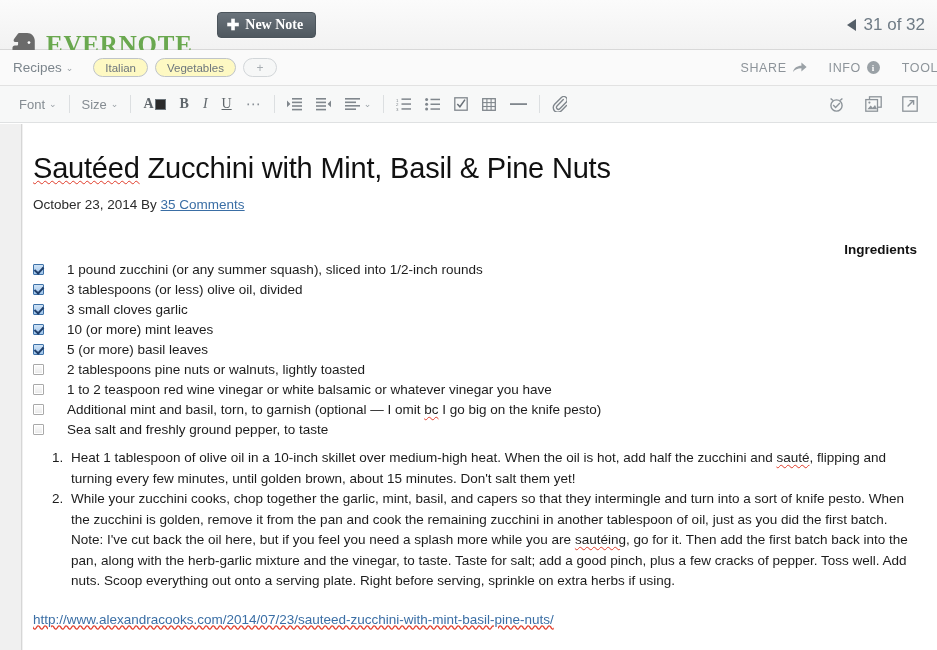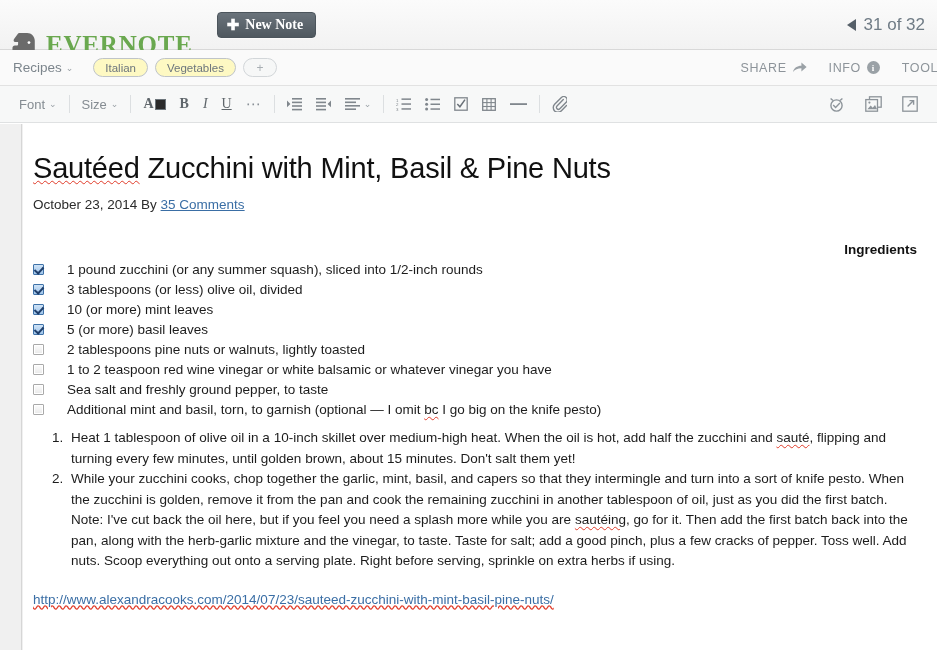--- a/index.html
+++ b/index.html
@@ -490,41 +490,45 @@
         <div class="ing-row">
           <span class="cb checked"></span>
           <span>1 pound zucchini (or any summer squash), sliced into 1/2-inch rounds</span>
         </div>
         <div class="ing-row">
           <span class="cb checked"></span>
           <span>3 tablespoons (or less) olive oil, divided</span>
         </div>
         <div class="ing-row">
           <span class="cb checked"></span>
+          <span>3 small cloves garlic</span>
+        </div>
+        <div class="ing-row">
+          <span class="cb checked"></span>
           <span>10 (or more) mint leaves</span>
         </div>
         <div class="ing-row">
           <span class="cb checked"></span>
           <span>5 (or more) basil leaves</span>
         </div>
         <div class="ing-row">
           <span class="cb unchecked"></span>
           <span>2 tablespoons pine nuts or walnuts, lightly toasted</span>
         </div>
         <div class="ing-row">
           <span class="cb unchecked"></span>
           <span>1 to 2 teaspoon red wine vinegar or white balsamic or whatever vinegar you have</span>
         </div>
         <div class="ing-row">
           <span class="cb unchecked"></span>
+          <span>Additional mint and basil, torn, to garnish (optional — I omit <span class="sp">bc</span> I go big on the knife pesto)</span>
+        </div>
+        <div class="ing-row">
+          <span class="cb unchecked"></span>
           <span>Sea salt and freshly ground pepper, to taste</span>
-        </div>
-        <div class="ing-row">
-          <span class="cb unchecked"></span>
-          <span>Additional mint and basil, torn, to garnish (optional — I omit <span class="sp">bc</span> I go big on the knife pesto)</span>
         </div>
       </div>
 
       <ol class="steps">
         <li>Heat 1 tablespoon of olive oil in a 10-inch skillet over medium-high heat. When the oil is hot, add half the zucchini and <span class="sp">sauté</span>, flipping and turning every few minutes, until golden brown, about 15 minutes. Don't salt them yet!</li>
         <li>While your zucchini cooks, chop together the garlic, mint, basil, and capers so that they intermingle and turn into a sort of knife pesto. When the zucchini is golden, remove it from the pan and cook the remaining zucchini in another tablespoon of oil, just as you did the first batch. Note: I've cut back the oil here, but if you feel you need a splash more while you are <span class="sp">sautéing</span>, go for it. Then add the first batch back into the pan, along with the herb-garlic mixture and the vinegar, to taste. Taste for salt; add a good pinch, plus a few cracks of pepper. Toss well. Add nuts. Scoop everything out onto a serving plate. Right before serving, sprinkle on extra herbs if using.</li>
       </ol>
 
       <a class="source-link sp-link" href="#">http://www.alexandracooks.com/2014/07/23/sauteed-zucchini-with-mint-basil-pine-nuts/</a>
     </div>

